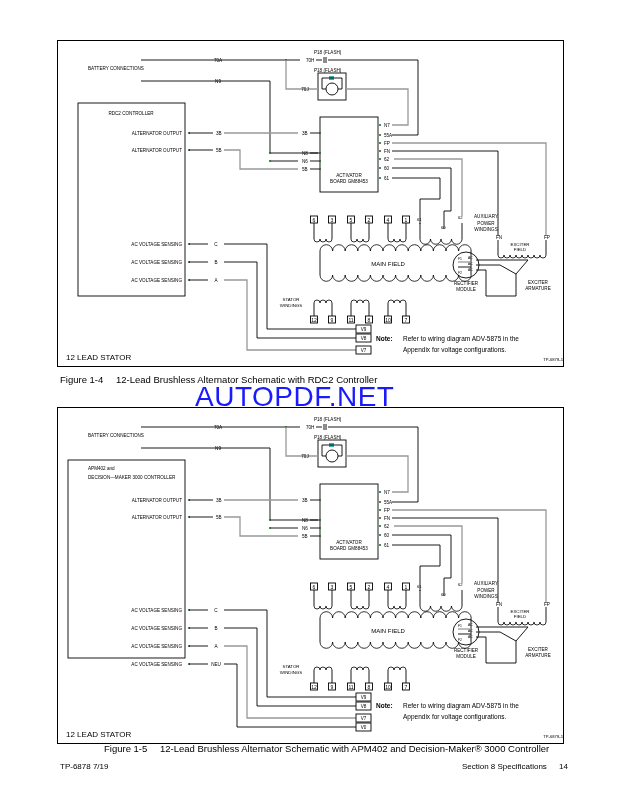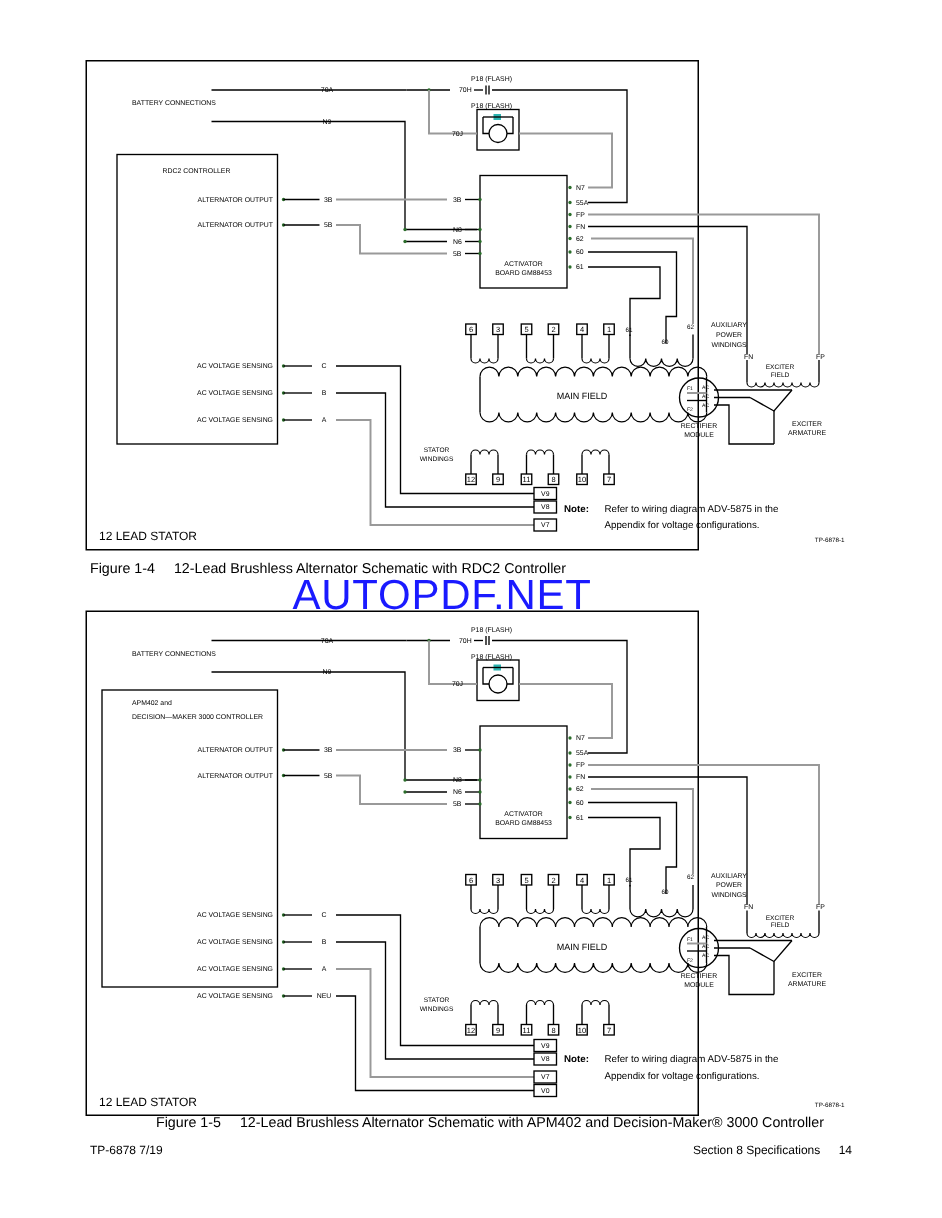--- a/index.html
+++ b/index.html
@@ -1,18 +1,18 @@
 <!DOCTYPE html>
 <html><head>
 <meta charset="utf-8">
 <style>
   html, body { margin:0; padding:0; background:#fff; }
   body { width:628px; height:812px; position:relative; overflow:hidden;
          font-family:"Liberation Sans", sans-serif; color:#000; }
-  .fig { position:absolute; left:57px; width:409px; border:1.5px solid #000; box-sizing:border-box; }
+  .fig { position:absolute; left:57px; width:507px; border:1.5px solid #000; box-sizing:border-box; }
   #fig1 { top:40px; height:327px; }
   #fig2 { top:407px; height:337px; }
   svg.schem { position:absolute; left:0; top:0; width:100%; height:100%; overflow:visible; }
   svg text { font-family:"Liberation Sans", sans-serif; }
   .caption { position:absolute; left:60px; font-size:9.5px; white-space:nowrap; }
   .caption .fnum { font-weight:normal; margin-right:10px; }
   #cap1 { top:374px; }
   #cap2 { top:743px;margin-left:44px; }
   .watermark { position:absolute; left:195px; top:383px; font-size:28px; color:#1a1aff;
                letter-spacing:0.5px; font-family:"Liberation Sans", sans-serif; line-height:1; }

